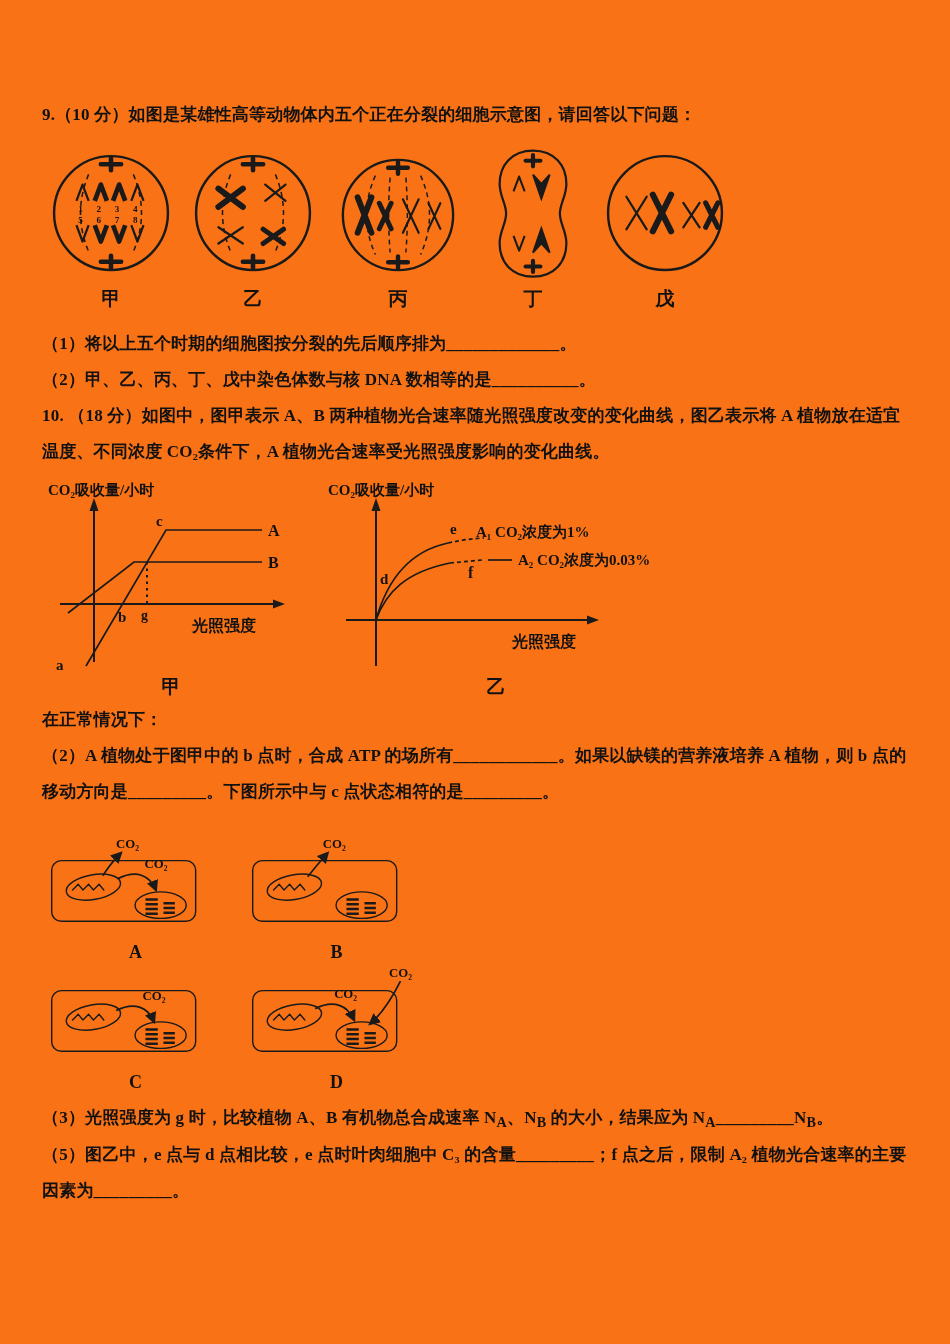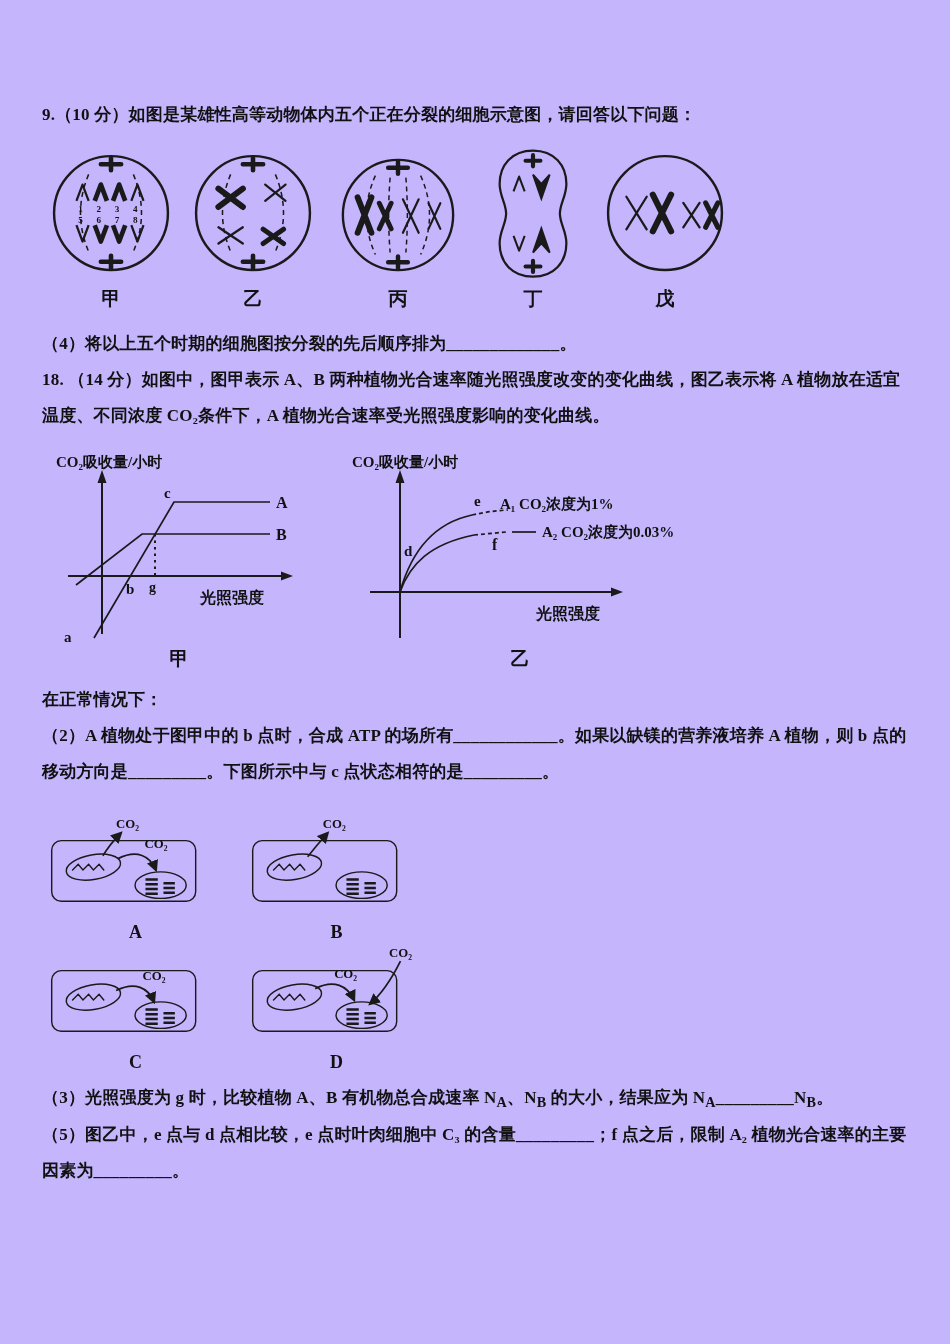--- a/index.html
+++ b/index.html
@@ -1,27 +1,27 @@
 <!DOCTYPE html>
 <html><head>
 <meta charset="utf-8">
 <style>
   html,body{margin:0;padding:0;background:#ffffff;}
   .page{
     width:950px;height:1344px;box-sizing:border-box;
-    padding:97px 40px 20px 42px;background:#c4b5fd;overflow:hidden;
+    padding:97px 40px 20px 42px;background:#f97316;overflow:hidden;
     font-family:"Liberation Serif","DejaVu Serif",serif;
     font-weight:bold;color:#111;font-size:17px;
   }
   .q{margin:0;line-height:2.12;letter-spacing:.2px;}
   .cells-row{display:flex;align-items:flex-end;gap:20px;margin:12px 0 14px 8px;}
   .cellfig{display:flex;flex-direction:column;align-items:center;margin:0;}
   .cellfig figcaption{font-size:19px;margin-top:2px;}
   .charts-row{display:flex;gap:30px;margin:10px 0 2px 4px;}
-  .chartfig{display:flex;flex-direction:column;margin:8px;}
+  .chartfig{display:flex;flex-direction:column;margin:0;}
   .chartfig figcaption{text-align:center;font-size:19px;margin-top:-2px;}
   .diagram-grid{display:grid;grid-template-columns:repeat(2,187px);column-gap:14px;row-gap:2px;margin:26px 0 6px 0;}
   .dfig{display:flex;flex-direction:column;align-items:center;margin:0;}
   .dfig figcaption{font-size:18px;line-height:1.2;}
   svg{overflow:visible;display:block;}
   svg text{font-family:"Liberation Serif","DejaVu Serif",serif;font-weight:bold;fill:#111;}
   .t15{font-size:15px}.t16{font-size:16px}.t14{font-size:14px}.t13{font-size:13.5px}.t9{font-size:9px}
   .axis{fill:none;stroke:#1a1a1a;stroke-width:2;}
   .curve{fill:none;stroke:#1a1a1a;stroke-width:1.7;}
   .curvedash{fill:none;stroke:#1a1a1a;stroke-width:1.7;stroke-dasharray:4 3;}
@@ -136,25 +136,26 @@
             <path d="M22,46 L42,78 M42,46 L22,78" class="chrO"></path>
             <path d="M48,44 L66,80 M66,44 L48,80" class="chrF"></path>
             <path d="M78,52 L94,76 M94,52 L78,76" class="chrO"></path>
             <path d="M100,52 L112,76 M112,52 L100,76" class="chrF5"></path>
           </g>
         </svg>
         <figcaption>戊</figcaption>
       </figure>
     </div>
 
-    <p class="q">（4）将以上五个时期的细胞图按分裂的先后顺序排为_____________。</p>
+    <p class="q">（1）将以上五个时期的细胞图按分裂的先后顺序排为_____________。</p>
+    <p class="q">（2）甲、乙、丙、丁、戊中染色体数与核 DNA 数相等的是__________。</p>
   </section>
 
   <section>
-    <p class="q">18. （14 分）如图中，图甲表示 A、B 两种植物光合速率随光照强度改变的变化曲线，图乙表示将 A 植物放在适宜温度、不同浓度 CO₂条件下，A 植物光合速率受光照强度影响的变化曲线。</p>
+    <p class="q">10. （18 分）如图中，图甲表示 A、B 两种植物光合速率随光照强度改变的变化曲线，图乙表示将 A 植物放在适宜温度、不同浓度 CO₂条件下，A 植物光合速率受光照强度影响的变化曲线。</p>
 
     <div class="charts-row">
 
       <figure class="chartfig">
         <svg width="250" viewBox="0 0 250 196">
           <text class="t15" x="2" y="15">CO₂吸收量/小时</text>
           <line x1="48" y1="182" x2="48" y2="28" class="axis"></line>
           <polygon points="48,18 43.5,31 52.5,31" class="mk"></polygon>
           <line x1="14" y1="124" x2="230" y2="124" class="axis"></line>
           <polygon points="239,124 227,119.5 227,128.5" class="mk"></polygon>

